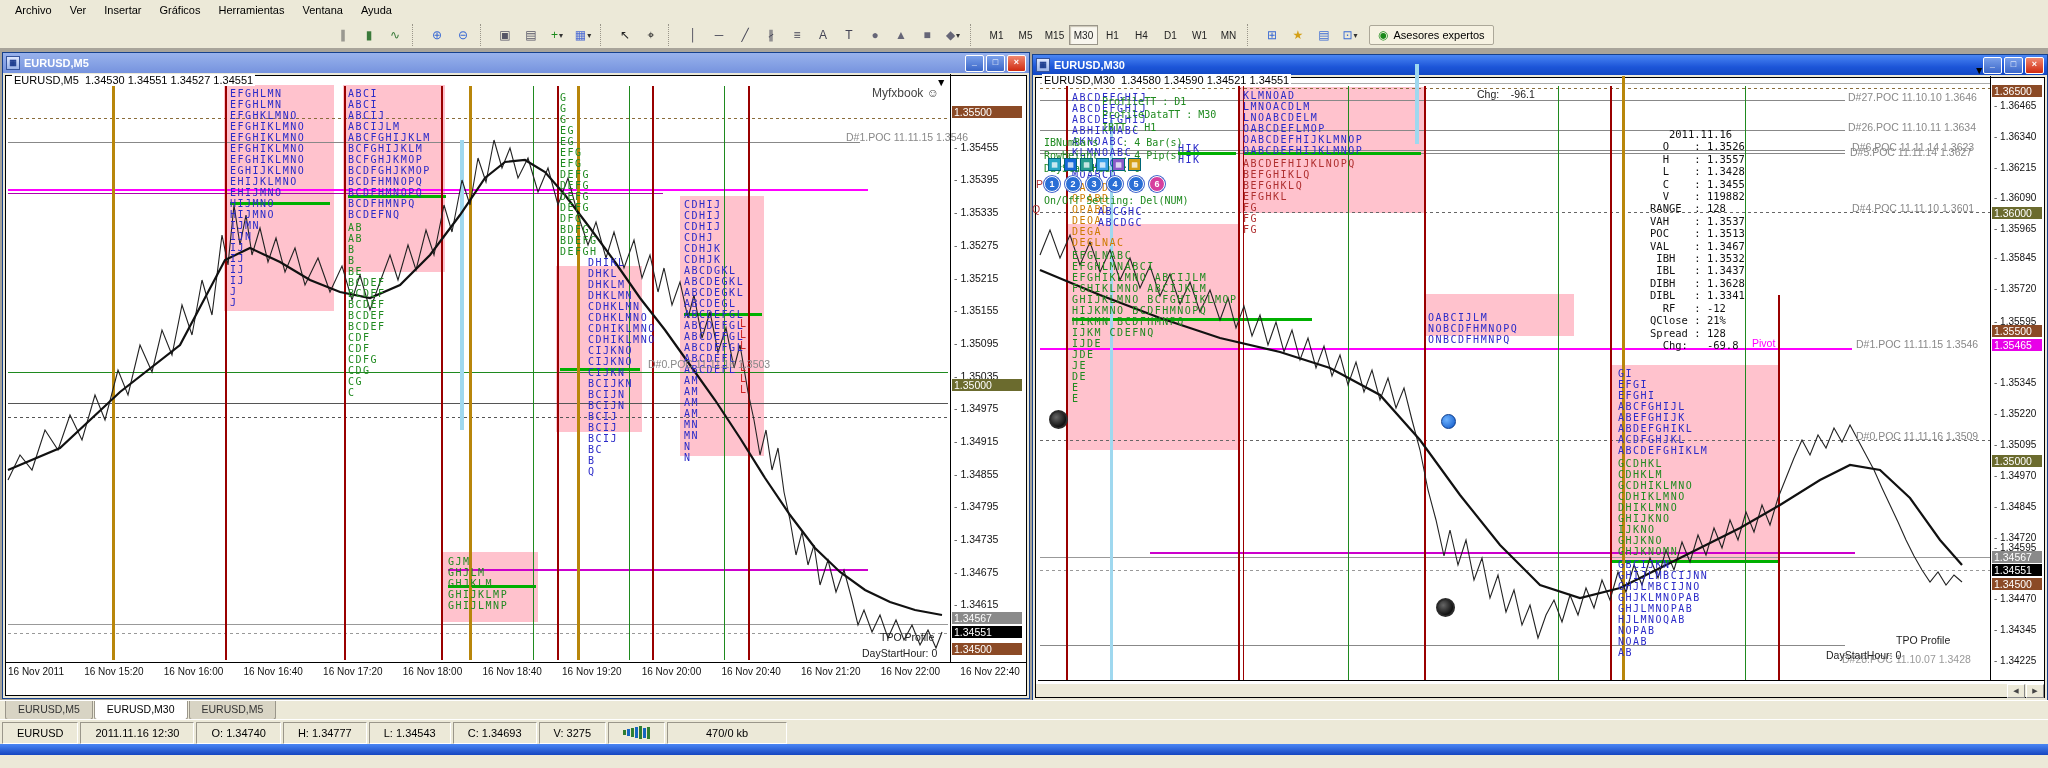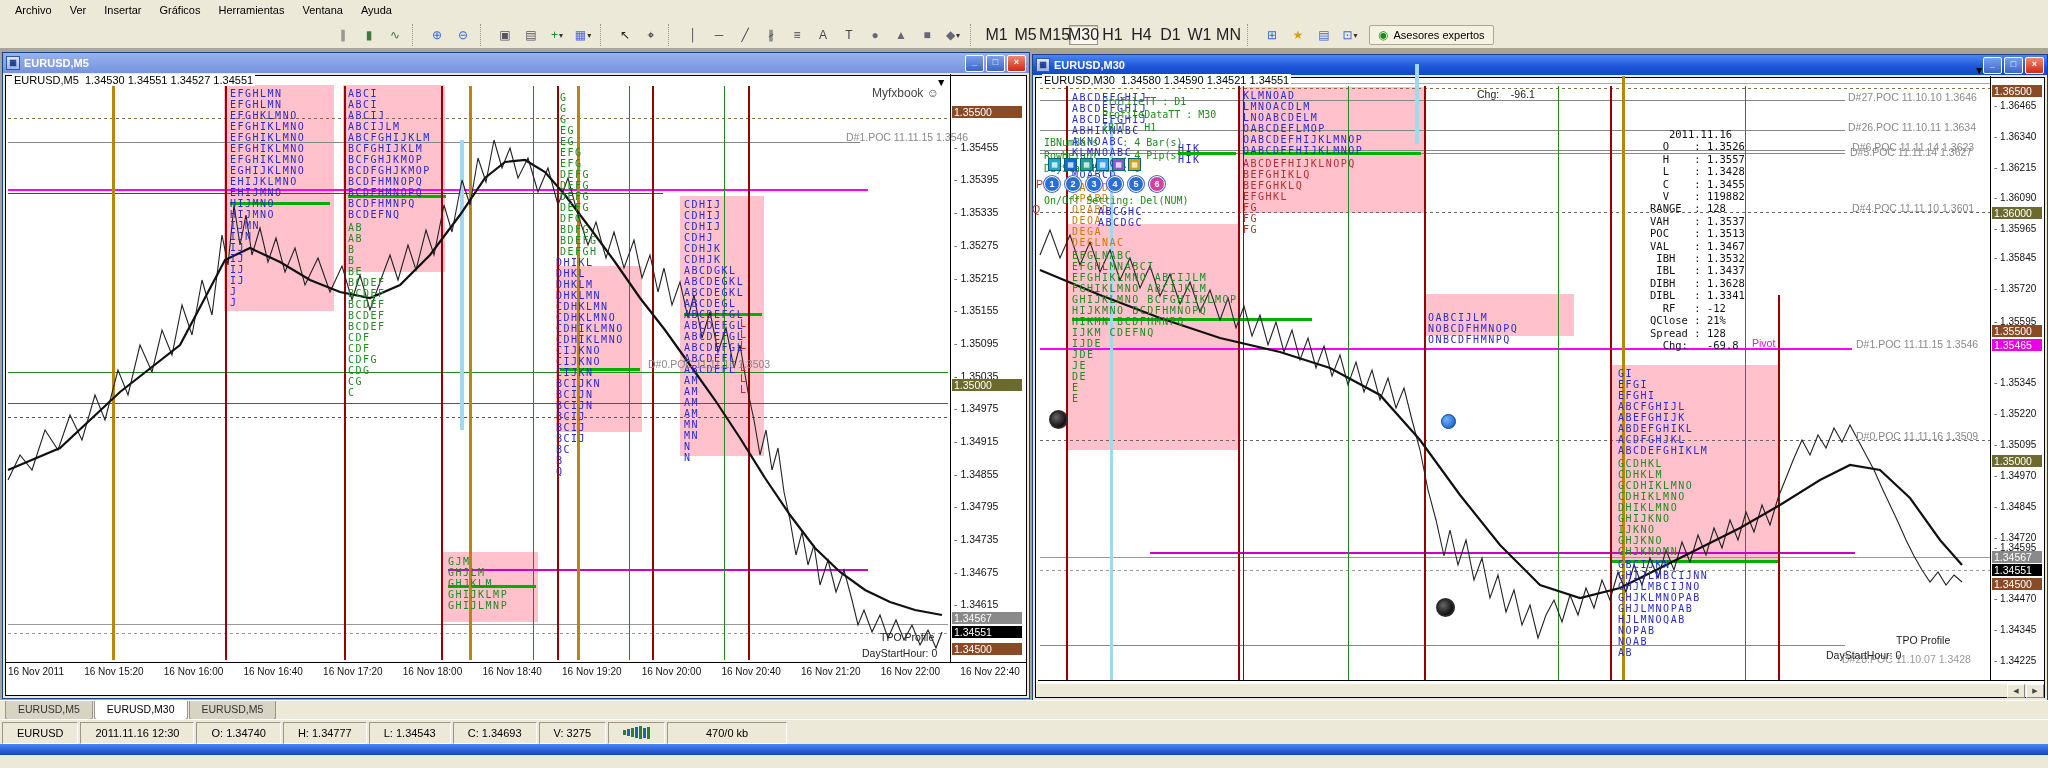--- a/index.html
+++ b/index.html
@@ -9,21 +9,21 @@
   .menubar{height:18px;display:flex;align-items:center;padding:1px 6px;font-size:11px;background:#ece9d8}
   .menu-item{padding:1px 9px;cursor:default}
   .toolbar{height:30px;display:flex;align-items:center;background:#ece9d8;
            border-bottom:1px solid #aca899;padding-left:330px}
   .tgroup{display:flex;align-items:center}
   .sep{width:7px;height:22px;border-left:1px dotted #9a968a;margin:0 4px}
   .tbtn{min-width:20px;height:20px;display:flex;align-items:center;justify-content:center;
         font-size:12px;color:#445;padding:0 2px;border:1px solid transparent}
   .tbtn[data-dd="true"]::after{content:"▾";font-size:8px;margin-left:1px;color:#333}
   .tf{width:27px;height:18px;display:flex;align-items:center;justify-content:center;
-      font-size:16px;color:#222;border:1px solid transparent}
+      font-size:10px;color:#222;border:1px solid transparent}
   .tf[data-active="true"]{background:#f8f6ee;border:1px solid #9a968a;box-shadow:inset 1px 1px 1px #c9c5b5}
   .experts{display:flex;align-items:center;gap:5px;font-size:11px;background:#f6f2e2;
            border:1px solid #aca899;border-radius:2px;padding:2px 8px;margin-left:6px}
   .experts .eicon{color:#1a8a1a;font-size:12px}
   
   .mdi{position:absolute;left:0;top:48px;width:2048px;height:652px;background:#a8a49a}
   .window{position:absolute;background:#ece9d8;border:1px solid #16418c}
   .titlebar{height:20px;display:flex;align-items:center;gap:4px;padding:0 3px;color:#fff;
             font-size:11px;font-weight:bold}
   .titlebar.active{background:linear-gradient(180deg,#4a86f4 0%,#1c55d8 60%,#1248c4 100%)}
@@ -362,21 +362,21 @@
 EFG
 EFG
 DEFG
 DEFG
 DEFG
 DEFG
 DFG
 BDFG
 BDEFG
 DEFGH</div>
-        <div class="tpo" data-interactable="false" style="left: 556px; top: 257px; color: rgb(42, 42, 200);">DHIKL
+        <div class="tpo" data-interactable="false" style="left: 588px; top: 257px; color: rgb(42, 42, 200);">DHIKL
 DHKL
 DHKLM
 DHKLMN
 CDHKLMN
 CDHKLMNO
 CDHIKLMNO
 CDHIKLMNO
 CIJKNO
 CIJKNO
 CIJKN

